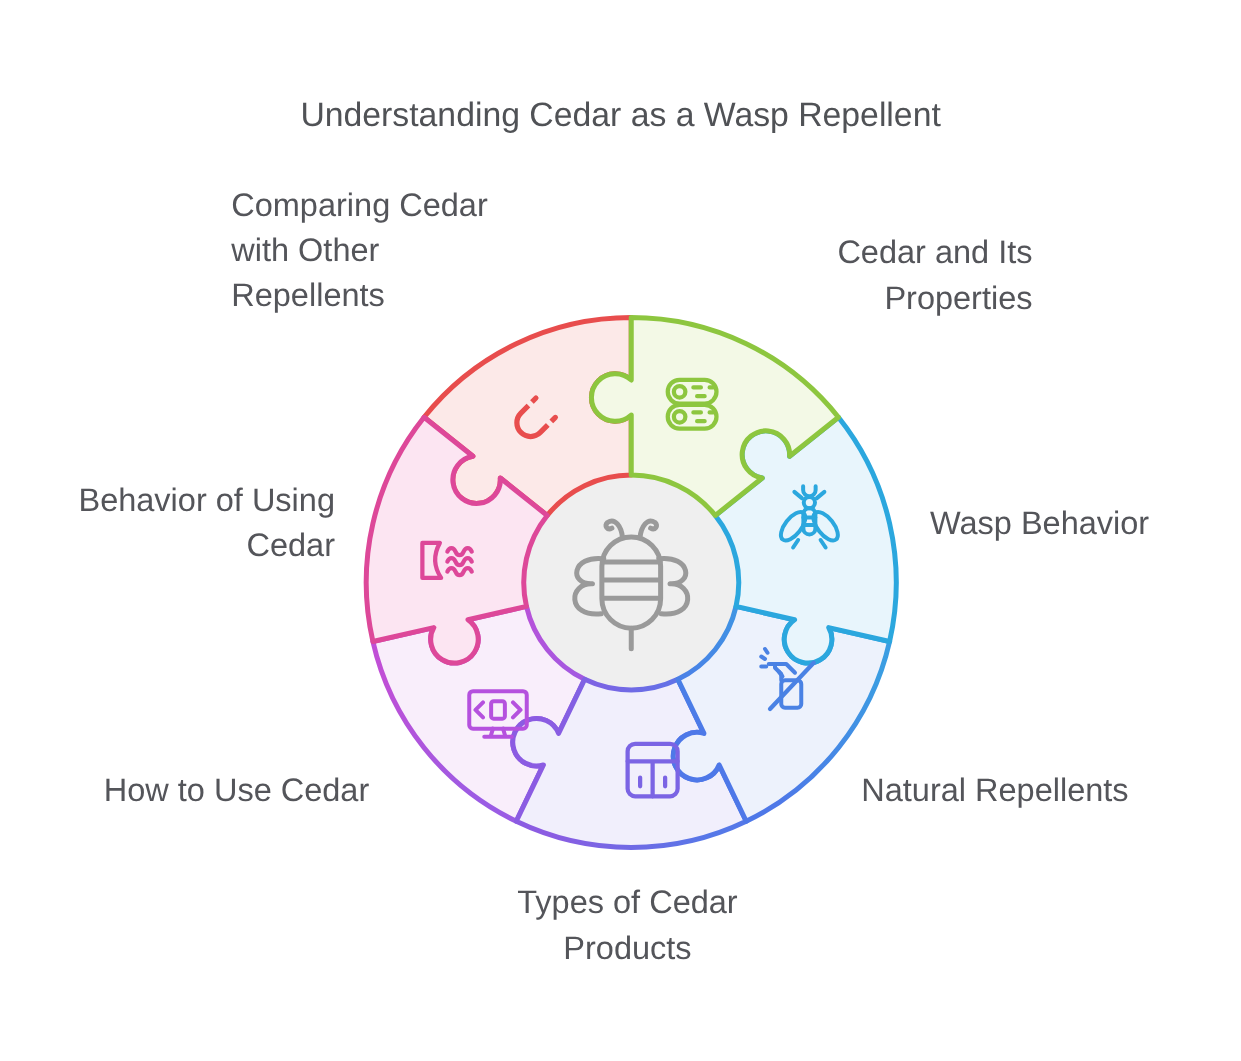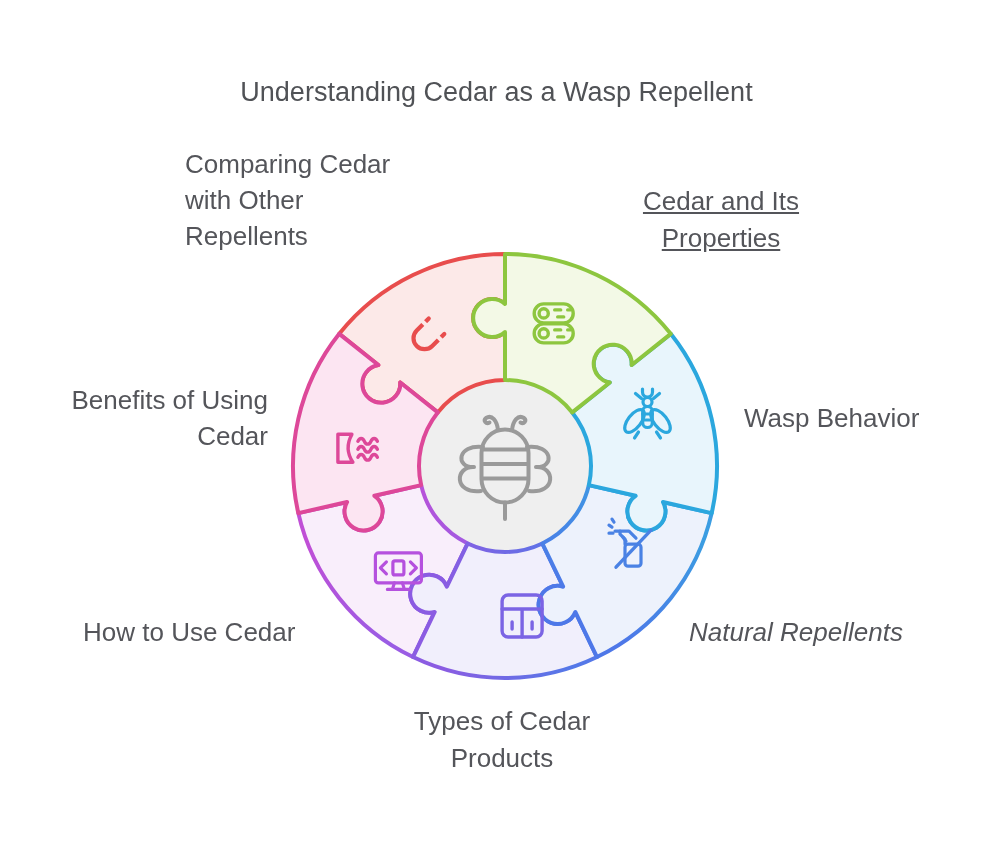--- a/index.html
+++ b/index.html
@@ -8,23 +8,23 @@
     font-family:"Liberation Sans", sans-serif;color:#54555a;overflow:hidden;
   }
   .title{
     position:absolute;top:75px;left:0;width:993px;text-align:center;
     font-size:27px;line-height:34px;color:#505256;
   }
   #wheel{position:absolute;left:0;top:0;}
   .lbl{position:absolute;font-size:26px;line-height:36px;color:#54555a;}
   .nowrap{white-space:nowrap;}
   #lbl-comparing{top:146px;right:598px;width:210px;text-align:left;}
-  #lbl-properties{top:183px;left:616px;width:210px;text-align:center;line-height:37px;text-decoration:underline;}
+  #lbl-properties{top:183px;left:616px;width:210px;text-align:right;line-height:37px;}
   #lbl-wasp{top:400px;left:744px;text-align:center;}
-  #lbl-natural{top:614px;left:689px;font-style:italic;}
+  #lbl-natural{top:614px;left:689px;}
   #lbl-types{top:703px;left:382px;width:240px;text-align:center;line-height:37px;}
   #lbl-howto{top:614px;left:83px;}
   #lbl-benefits{top:382px;right:725px;width:235px;text-align:right;}
 </style>
 </head>
 <body>
 
 <div class="stage">
   <div class="title">Understanding Cedar as a Wasp Repellent</div>
 
@@ -108,15 +108,15 @@
         <path d="M 22,-19 C 48,-22 50,2 31,1 C 50,0 52,28 24,25" fill="none" stroke="#9a9a9a" stroke-width="4" stroke-linecap="round" stroke-linejoin="round"></path>
         <path d="M 0,36.5 V 53" fill="none" stroke="#9a9a9a" stroke-width="4" stroke-linecap="round" stroke-linejoin="round"></path>
       </g>
     </svg>
 
   <div class="lbl" id="lbl-properties">Cedar and Its Properties</div>
   <div class="lbl nowrap" id="lbl-wasp">Wasp Behavior</div>
   <div class="lbl nowrap" id="lbl-natural">Natural Repellents</div>
   <div class="lbl nowrap" id="lbl-howto">How to Use Cedar</div>
   <div class="lbl" id="lbl-types">Types of Cedar Products</div>
-  <div class="lbl" id="lbl-benefits">Benefits of Using Cedar</div>
+  <div class="lbl" id="lbl-benefits">Behavior of Using Cedar</div>
   <div class="lbl" id="lbl-comparing">Comparing Cedar with Other Repellents</div>
 </div>
 
 </body></html>

